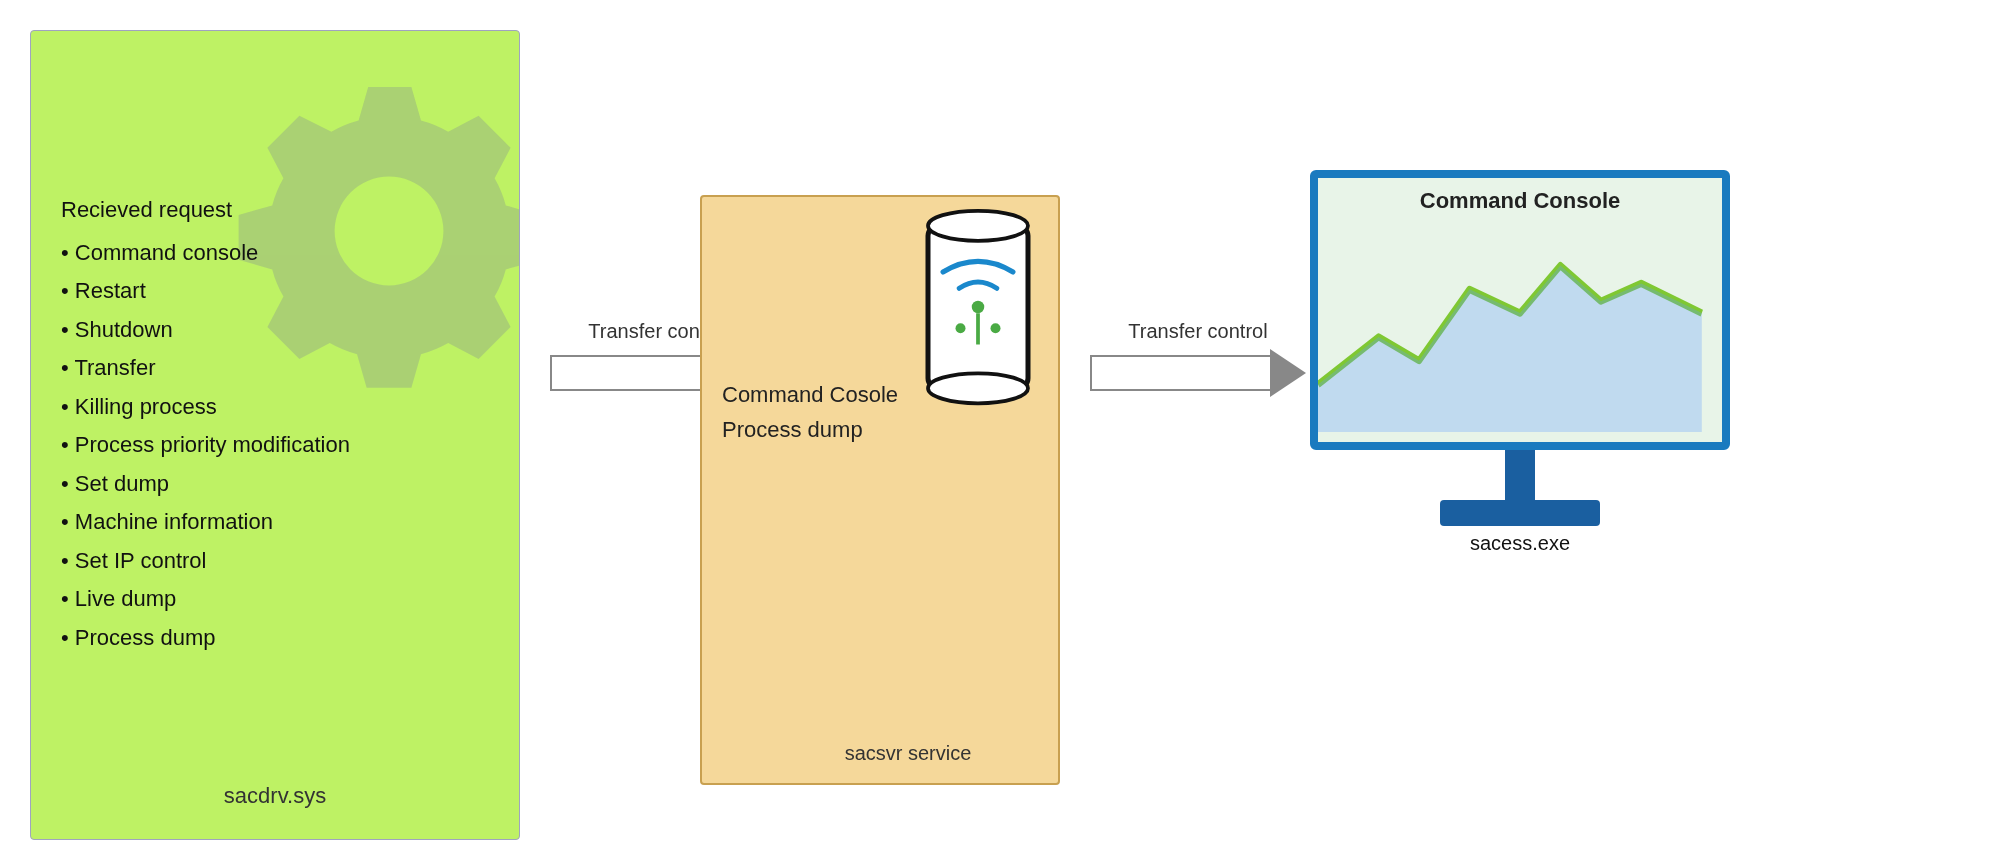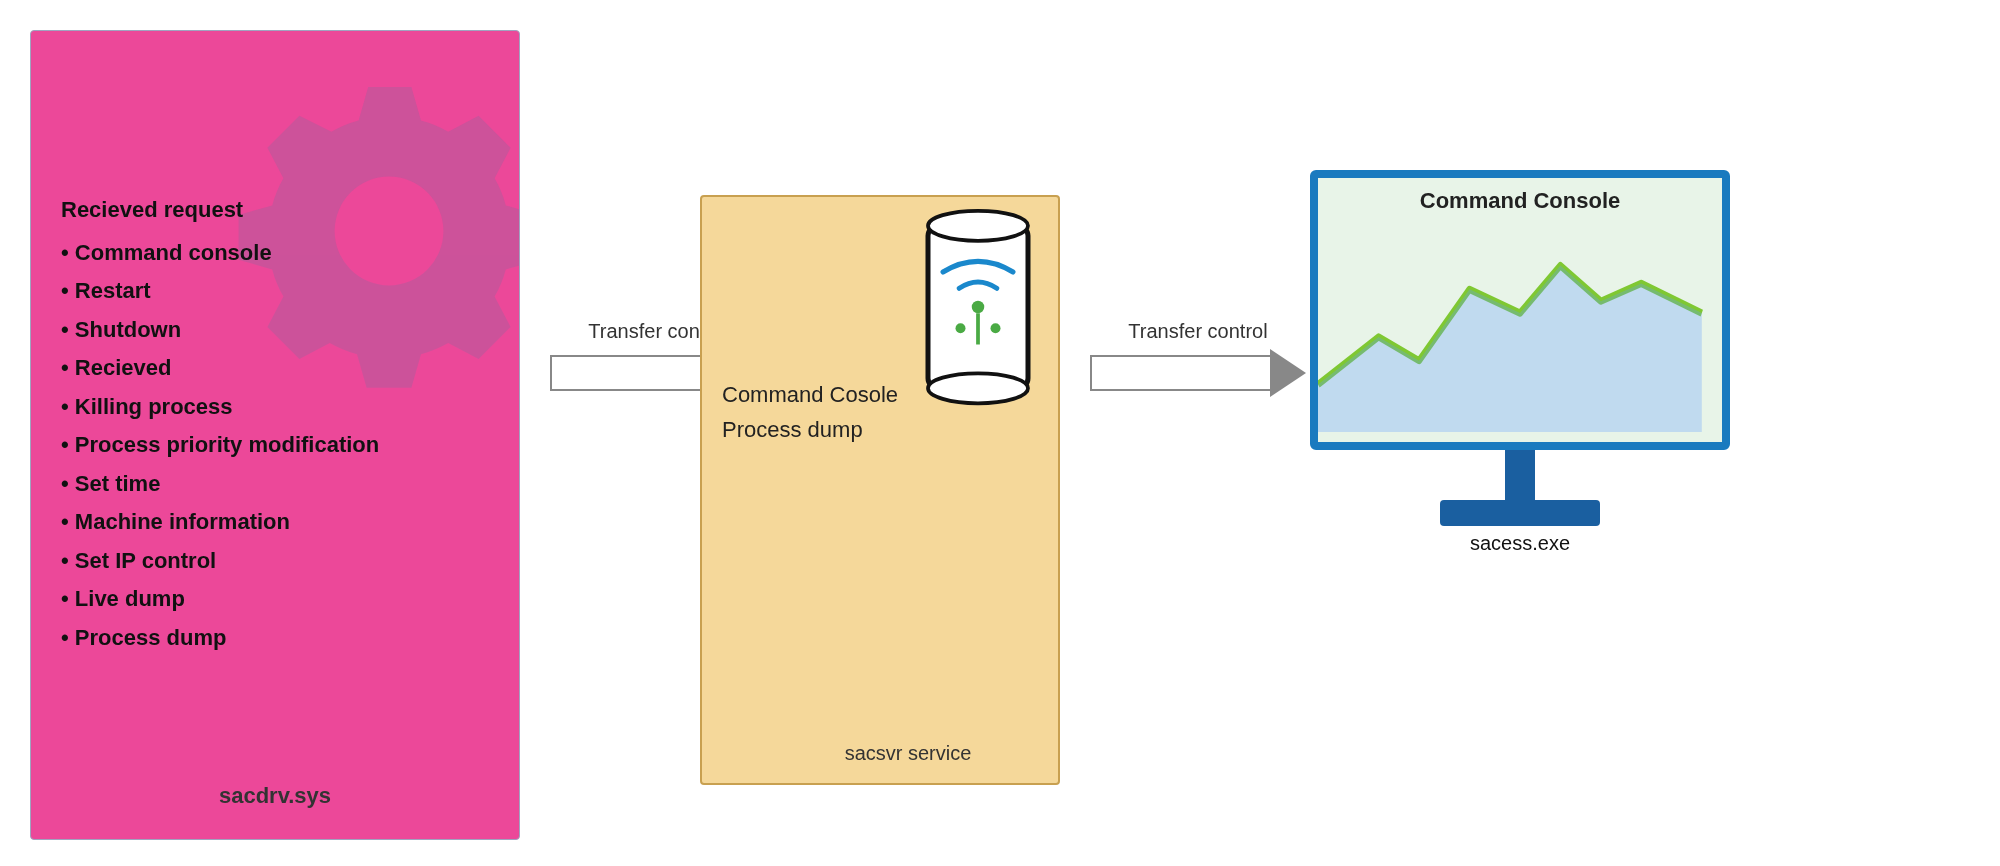--- a/index.html
+++ b/index.html
@@ -12,25 +12,24 @@
       position: relative;
     }
 
     
     .left-box {
       position: absolute;
       left: 30px;
       top: 30px;
       width: 490px;
       height: 810px;
-      background: #ec4899;
+      background: #bef264;
       border: 1.5px solid #a0a3c0;
       border-radius: 4px;
       overflow: hidden;
-      font-weight: bold;
     }
 
     
     .gear-watermark {
       position: absolute;
       right: -30px;
       top: 40px;
       width: 320px;
       height: 320px;
       opacity: 0.25;
@@ -195,24 +194,24 @@
   <svg class="gear-watermark" viewBox="0 0 100 100" xmlns="http://www.w3.org/2000/svg">
     <path fill="#7070a0" d="M43.5 5l-3 10.5a35 35 0 00-8.5 3.5L22 14l-10 10 5 9.5a35 35 0 00-3.5 8.5L3 45v14l10.5 3a35 35 0 003.5 8.5L12 80l10 10 9.5-5a35 35 0 008.5 3.5L43 99h14l3-10.5a35 35 0 008.5-3.5L78 90l10-10-5-9.5a35 35 0 003.5-8.5L97 59V45l-10.5-3A35 35 0 0083 33.5L88 24l-10-10-9.5 5a35 35 0 00-8.5-3.5L57 5H43.5zm6.5 28a17 17 0 110 34 17 17 0 010-34z"></path>
   </svg>
 
   <div class="left-box-content">
     <div class="title">Recieved request</div>
     <ul>
     <li>Command console</li>
         <li>Restart</li>
         <li>Shutdown</li>
-        <li>Recieved</li>
+        <li>Transfer</li>
         <li>Killing process</li>
         <li>Process priority modification</li>
-        <li>Set time</li>
+        <li>Set dump</li>
         <li>Machine information</li>
         <li>Set IP control</li>
         <li>Live dump</li>
         <li>Process dump</li>
       </ul>
   </div>
 
   <div class="left-box-footer">sacdrv.sys</div>
 </div>
 

